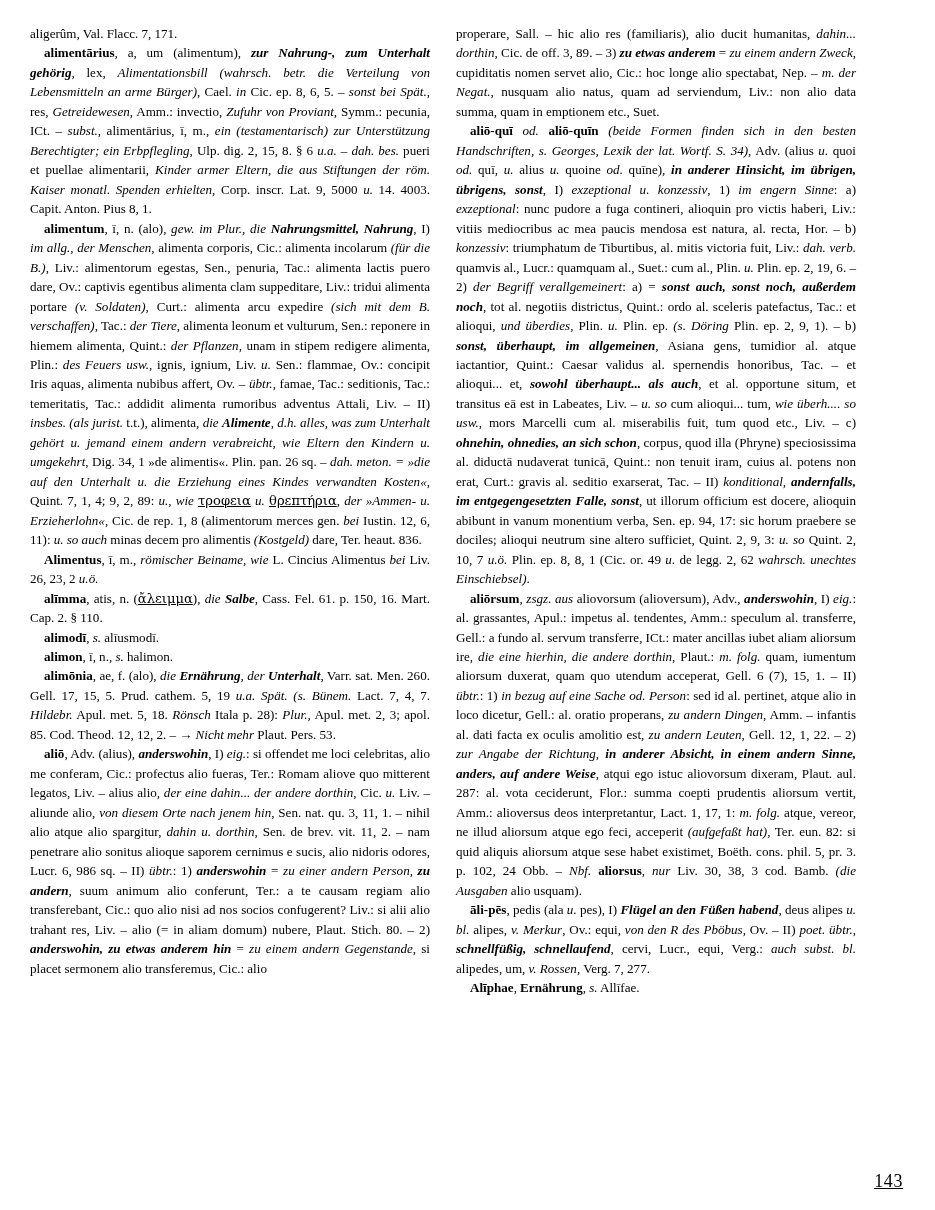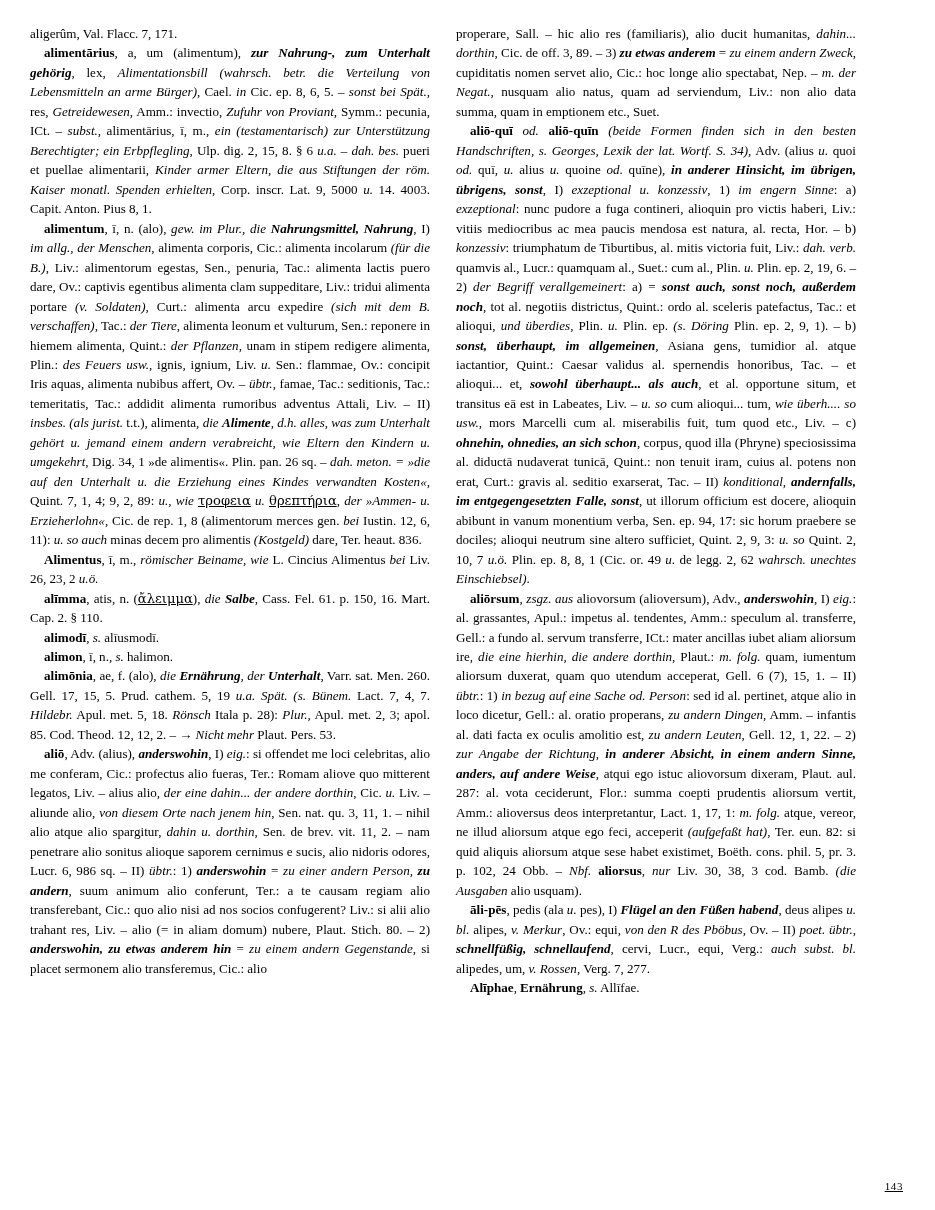--- a/index.html
+++ b/index.html
@@ -55,21 +55,21 @@
   b.hw { font-weight: bold; }
   
   i.bi { font-weight: bold; font-style: italic; }
   
   i.it { font-style: italic; }
   .grk { font-family: "DejaVu Serif", serif; font-style: normal; text-decoration: underline; }
   .pageno {
     position: absolute;
     right: 32px;
     bottom: 18px;
-    font-size: 11px;
+    font-size: 18px;
     font-family: "Liberation Serif", "DejaVu Serif", serif;
     letter-spacing: 0.6px;
     text-decoration: underline;
   }
 </style>
 </head>
 <body>
 
 <div class="page">
   <div class="columns">

